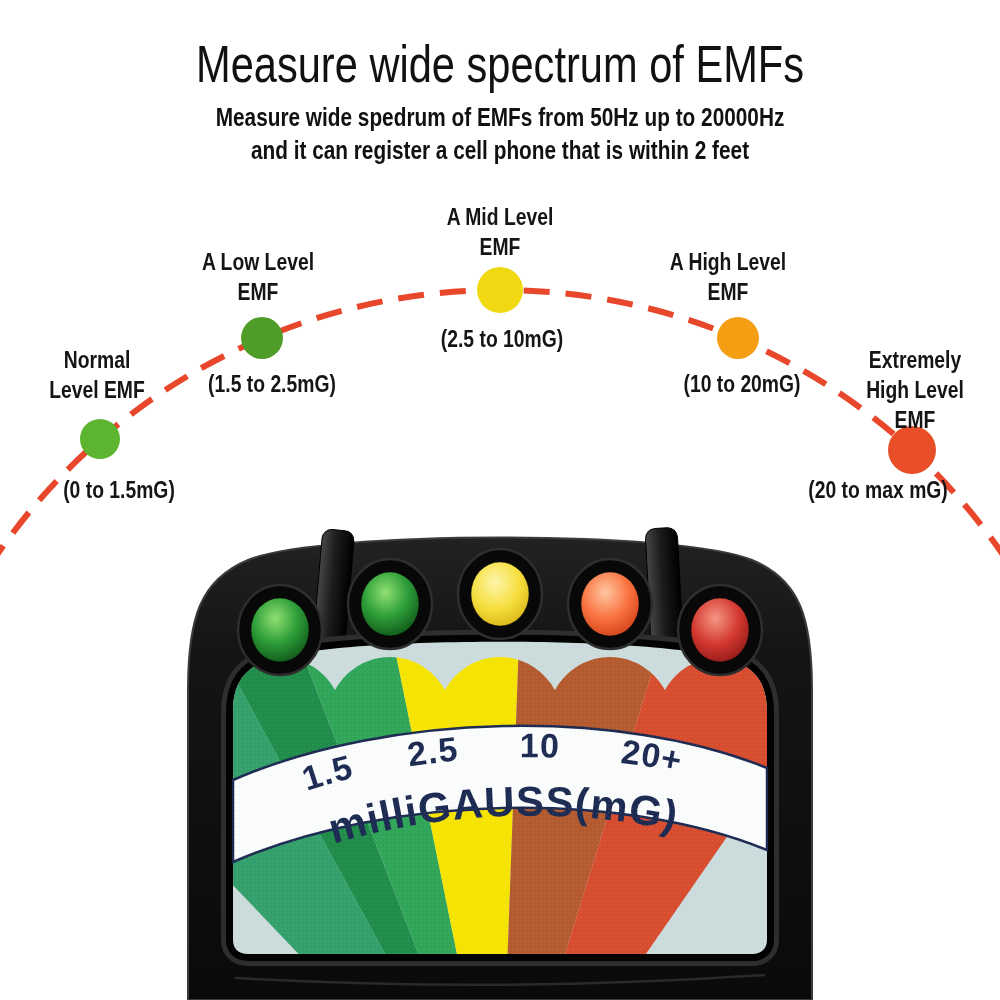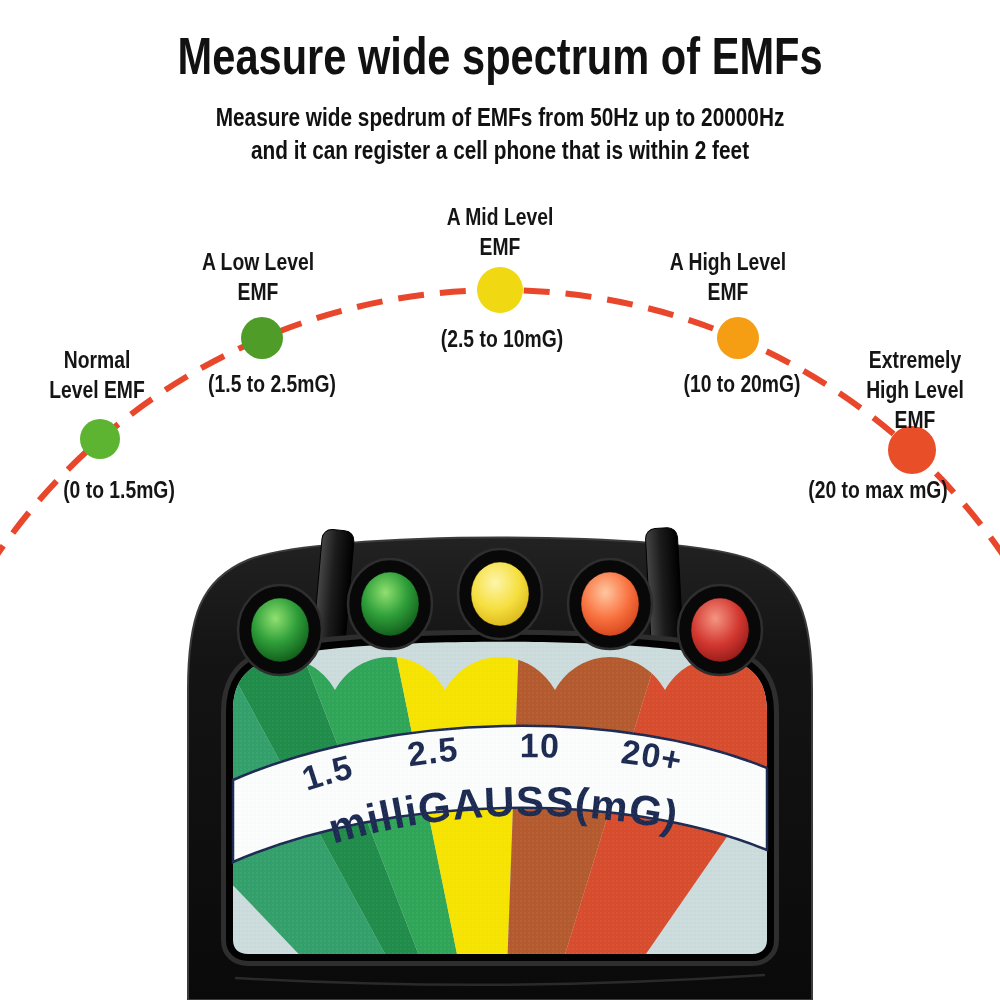--- a/index.html
+++ b/index.html
@@ -1,19 +1,19 @@
 <!DOCTYPE html>
 <html><head>
 <meta charset="utf-8">
 <style>
   html,body{margin:0;padding:0;background:#fff;}
   .canvas{position:relative;width:1000px;height:1000px;overflow:hidden;background:#fff;
           font-family:"Liberation Sans", sans-serif;color:#141414;}
-  .title{position:absolute;top:26px;left:0;width:1000px;text-align:center;margin:0;
-         font-size:52px;font-weight:bold;letter-spacing:0px;color:#111;}
+  .title{position:absolute;top:34px;left:0;width:1000px;text-align:center;margin:0;
+         font-size:52px;font-weight:normal;letter-spacing:0px;color:#111;}
   .title .cond{display:inline-block;transform:scaleX(0.80);transform-origin:center;}
   .subtitle{position:absolute;top:101px;left:500px;transform:translateX(-50%) scaleX(0.80);
             transform-origin:top center;text-align:center;font-size:26px;font-weight:bold;
             line-height:1.28;white-space:nowrap;color:#111;}
   .lvl-name{position:absolute;font-weight:bold;font-size:23px;line-height:1.3;text-align:center;
             transform:translateX(-50%) scaleX(0.84);transform-origin:top center;color:#151515;}
   .lvl-range{position:absolute;font-weight:bold;font-size:23px;text-align:center;white-space:nowrap;
             transform:translateX(-50%) scaleX(0.84);transform-origin:top center;color:#151515;}
   svg text{font-family:"Liberation Sans", sans-serif;}
   .scale-num{font-size:34px;font-weight:bold;letter-spacing:1px;}

